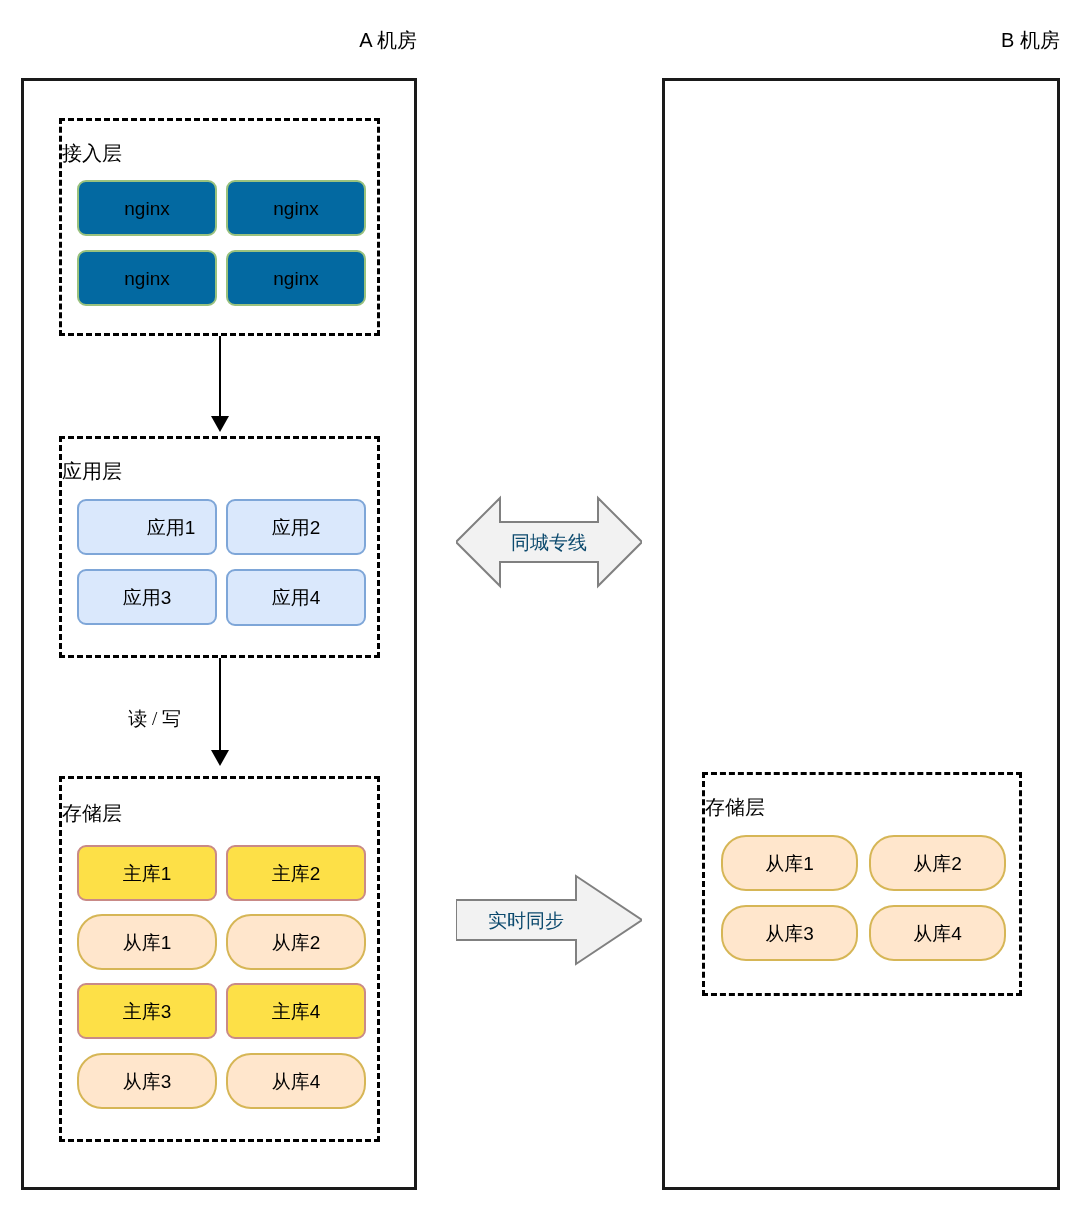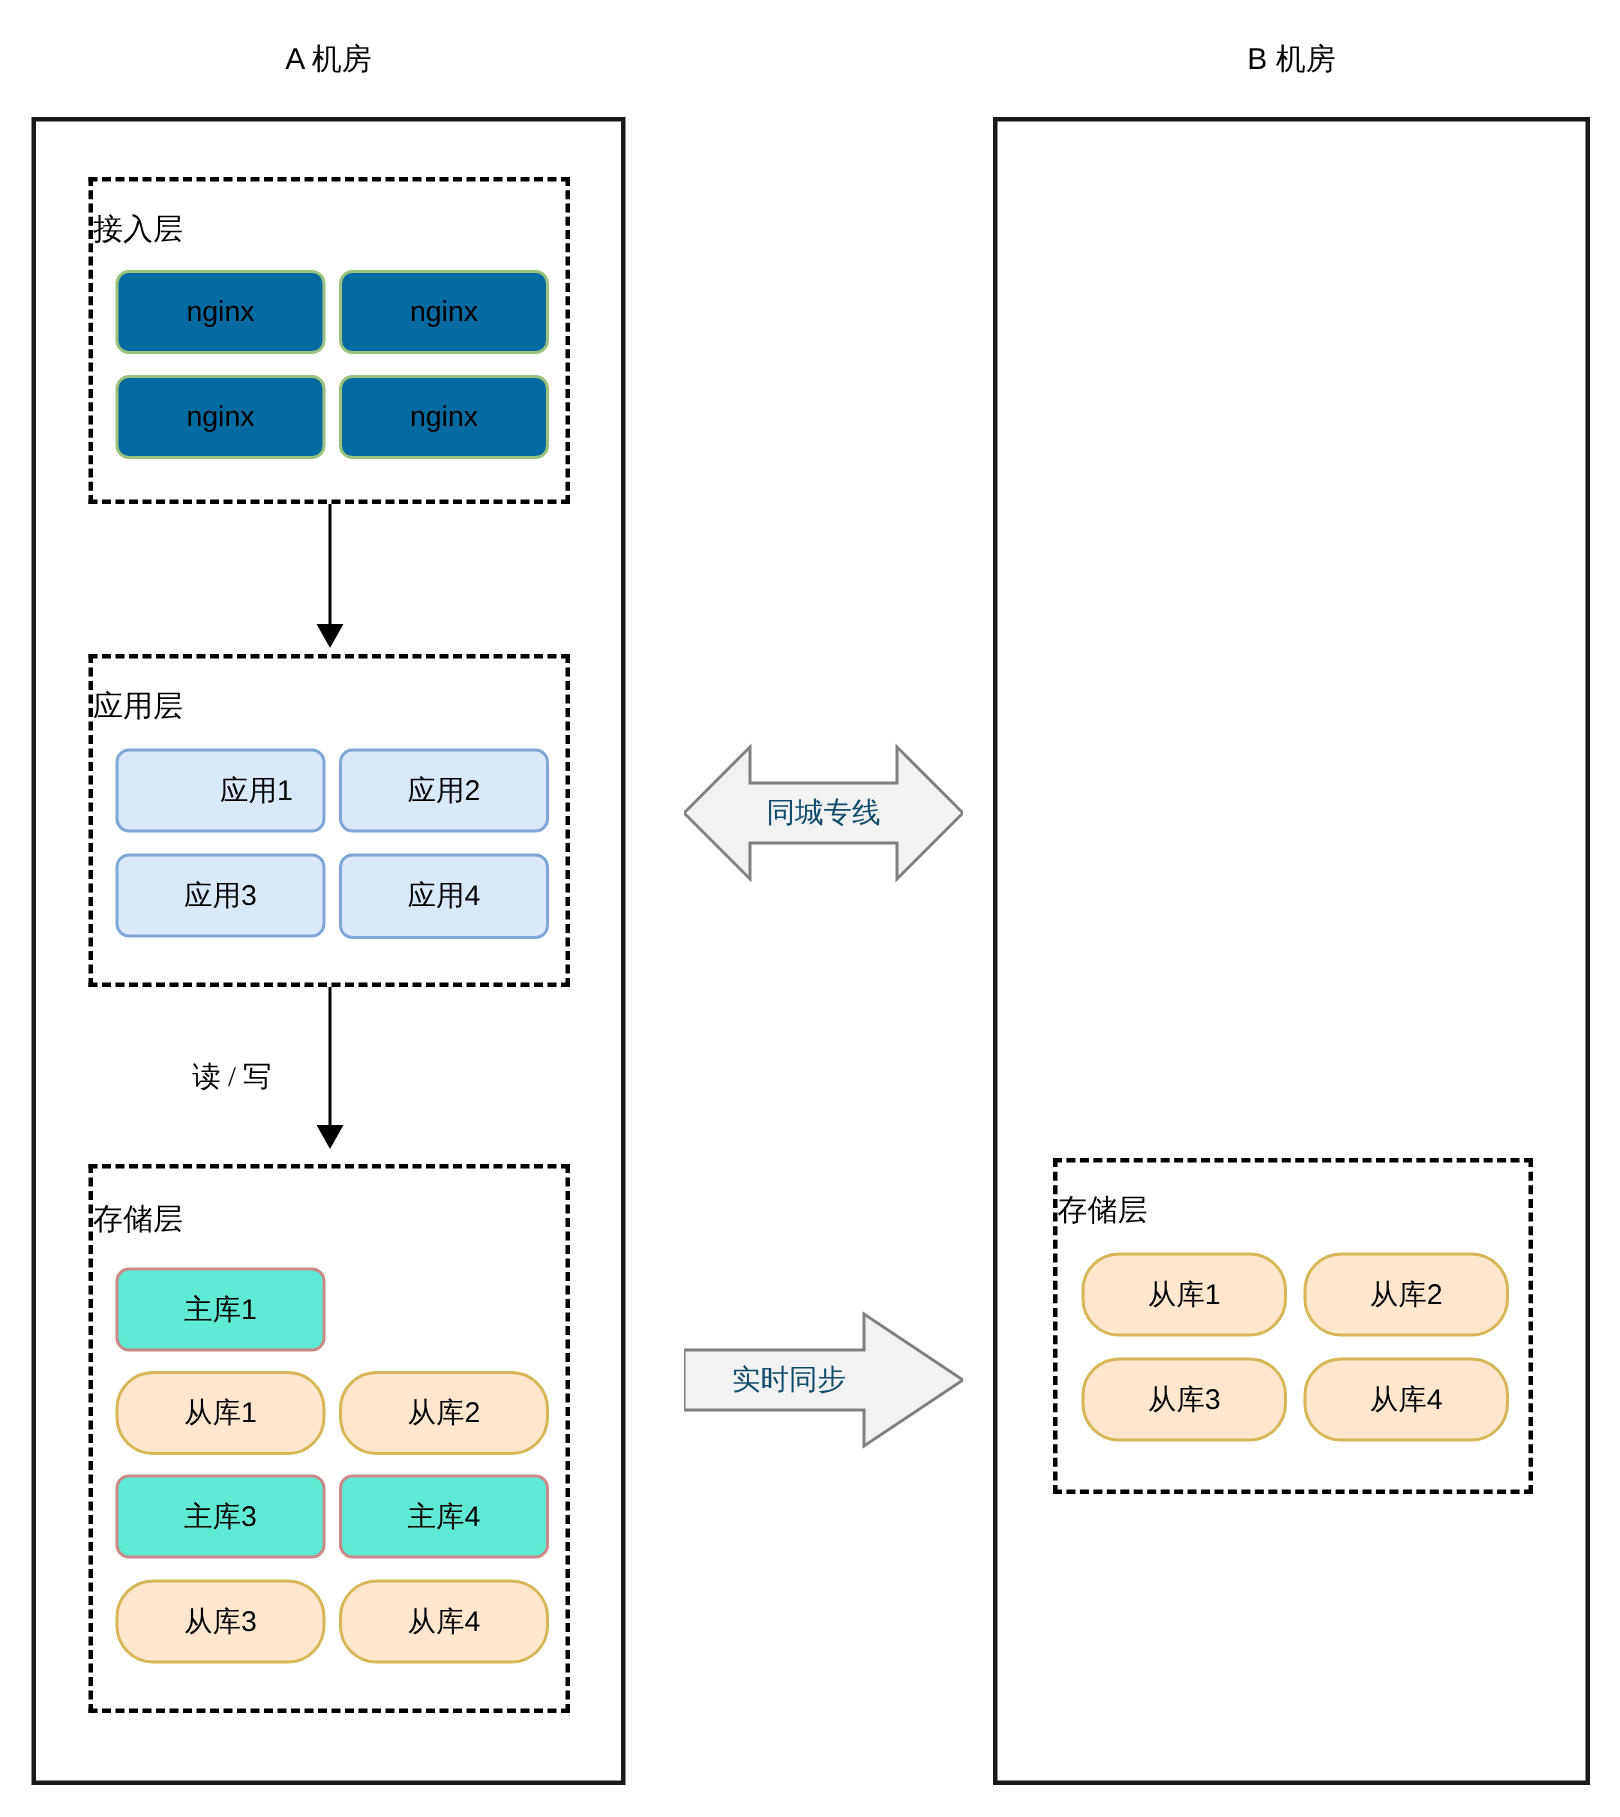--- a/index.html
+++ b/index.html
@@ -18,21 +18,21 @@
     background: #ffffff;
     overflow: hidden;
   }
 
   
   .dc-title {
     position: absolute;
     font-size: 20px;
     line-height: 1;
     color: #000;
-    text-align: center;
+    text-align: right;
     white-space: nowrap;
   }
 
   
   .dc-frame {
     position: absolute;
     border: 3px solid #1a1a1a;
     box-sizing: border-box;
     background: #ffffff;
   }
@@ -64,21 +64,21 @@
     display: flex;
     align-items: center;
     justify-content: center;
     font-size: 19px;
     line-height: 1;
     color: #000000;
     text-align: center;
   }
   .node.green  { background: #0369a1; border-color: #9ac27e; }
   .node.blue   { background: #dae8fc; border-color: #7ea6d8; }
-  .node.red    { background: #5eead4; border-color: #c98a87; }
+  .node.red    { background: #fde047; border-color: #c98a87; }
   .node.yellow { background: #ffe6cc; border-color: #d6b656; border-radius: 25px; }
 
   
   .conn-line {
     position: absolute;
     width: 2px;
     background: #000000;
   }
   .conn-head {
     position: absolute;
@@ -140,20 +140,21 @@
   <div class="node blue" style="left:226px; top:569px; width:140px; height:57px;">应用4</div>
 
   <div class="conn-line" style="left:219px; top:658px; height:95px;"></div>
   <div class="conn-head" style="left:211px; top:750px;"></div>
   <div class="conn-label" style="left:184px; top:708px; transform:translate(-100%,0);">读 / 写</div>
 
   <div class="layer-box" style="left:59px; top:776px; width:321px; height:366px;">
     <div class="layer-title" style="top:24px;">存储层</div>
   </div>
   <div class="node red" style="left:77px; top:845px; width:140px; height:56px;">主库1</div>
+  <div class="node red" style="left:226px; top:845px; width:140px; height:56px;">主库2</div>
   <div class="node yellow" style="left:77px; top:914px; width:140px; height:56px;">从库1</div>
   <div class="node yellow" style="left:226px; top:914px; width:140px; height:56px;">从库2</div>
   <div class="node red" style="left:77px; top:983px; width:140px; height:56px;">主库3</div>
   <div class="node red" style="left:226px; top:983px; width:140px; height:56px;">主库4</div>
   <div class="node yellow" style="left:77px; top:1053px; width:140px; height:56px;">从库3</div>
   <div class="node yellow" style="left:226px; top:1053px; width:140px; height:56px;">从库4</div>
 
   <div class="dc-title" style="left:662px; width:398px; top:30px;">B 机房</div>
 
   <div class="dc-frame" style="left:662px; top:78px; width:398px; height:1112px;"></div>

